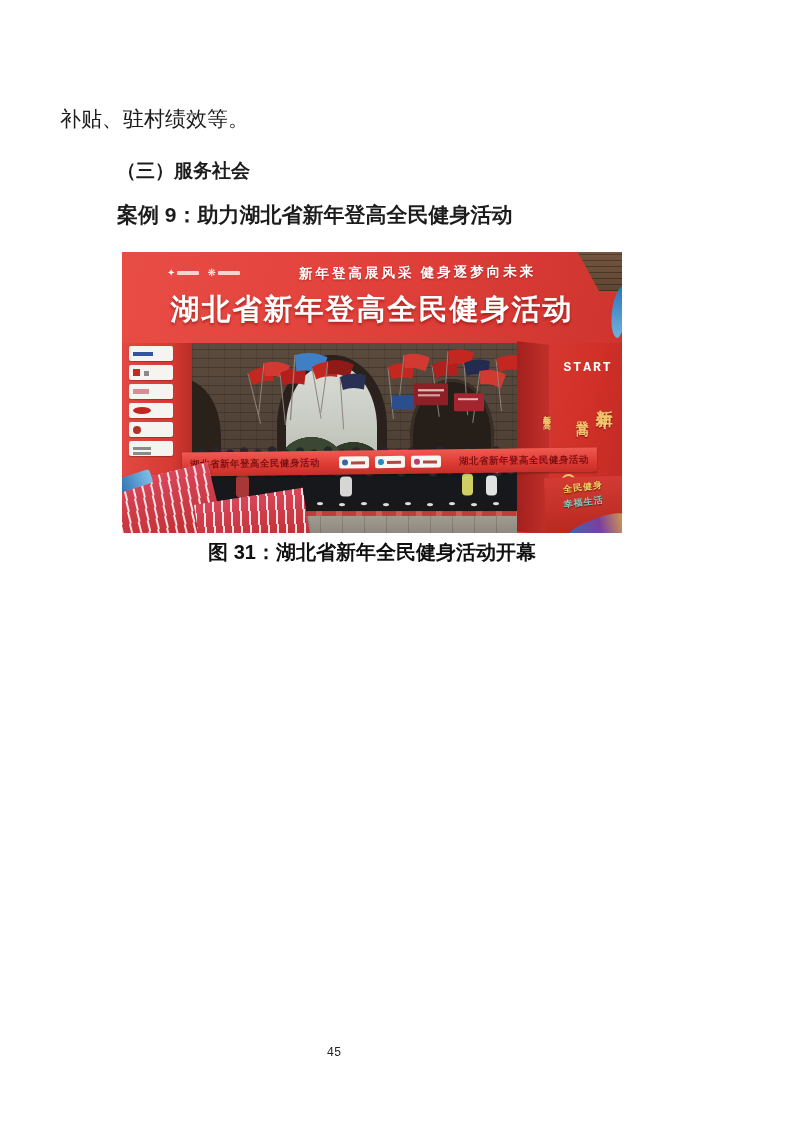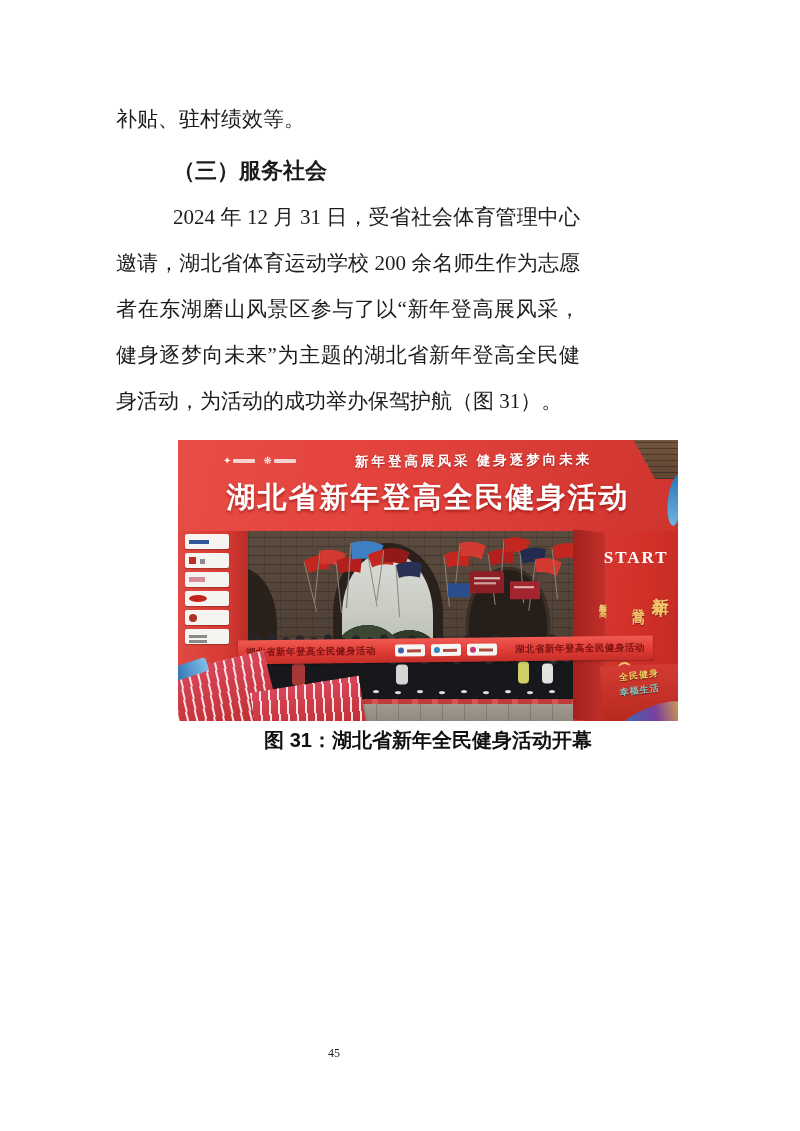--- a/index.html
+++ b/index.html
@@ -1,32 +1,32 @@
 <!DOCTYPE html>
 <html><head>
 <meta charset="utf-8">
 <style>
   * { margin:0; padding:0; box-sizing:border-box; }
   html,body { width:800px; height:1131px; background:#ffffff; overflow:hidden; }
   body { font-family:"Liberation Serif","DejaVu Serif",serif; color:#1c1c1c; }
-  .page { position:relative; width:668px; height:1131px; padding:96px 88px 0 116px; }
+  .page { position:relative; width:668px; height:1131px; padding:96px 88px 0 60px; }
 
   .cont-line { font-size:21px; line-height:46px; text-align:justify; }
   .sec-head  { font-family:"Liberation Sans","DejaVu Sans",sans-serif; font-weight:700;
-               font-size:22px; line-height:42px; padding-left:57px; margin-top:8px; }
+               font-size:19px; line-height:42px; padding-left:57px; margin-top:8px; }
   .case-head { font-family:"Liberation Sans","DejaVu Sans",sans-serif; font-weight:700;
                font-size:21px; line-height:42px; padding-left:57px; margin-top:2px; }
   .para { font-size:21px; line-height:46px; text-align:justify; text-indent:57px; margin-top:2px; }
 
   figure { margin:16px auto 0; width:624px; text-align:center; }
   figcaption { font-family:"Liberation Sans","DejaVu Sans",sans-serif; font-weight:700;
                font-size:20px; margin-top:6px; color:#111; }
   .para2 { margin-top:16px; }
   .pagenum { position:absolute; left:0; right:0; top:1046px; text-align:center;
-             font-family:Liberation Serif, serif; font-size:12px; color:#222; }
+             font-family:Liberation Mono, monospace; font-size:12px; color:#222; }
 
   
   .photo { position:relative; width:500px; height:281px; margin:10px auto 0; overflow:hidden;
            background:#8e857b; text-align:left; }
 
   
   .scene { position:absolute; left:14%; top:32.5%; width:65%; height:60%; z-index:1; overflow:hidden;
            background:
              repeating-linear-gradient(0deg, rgba(0,0,0,.22) 0 1px, transparent 1px 9px),
              repeating-linear-gradient(90deg, rgba(0,0,0,.10) 0 1px, transparent 1px 16px),
@@ -77,22 +77,22 @@
   .sbox:nth-child(4) i { width:18px; height:7px; background:#c2251d; border-radius:50%; }
   .sbox:nth-child(5) i { width:8px; height:8px; background:#b03328; border-radius:50%; }
   .sbox:nth-child(6) i { width:18px; height:3px; background:#8a8a8a; box-shadow:0 5px 0 #8a8a8a; }
 
   .rpillar { position:absolute; left:79%; top:32.5%; width:21%; height:67.5%; z-index:3;
              background:linear-gradient(100deg,#d93c35,#d03028 60%,#c02a24); }
   .innerface { position:absolute; left:0; top:0; width:30%; height:100%;
                background:linear-gradient(90deg,#a3201d,#c1302a); transform:skewY(6deg); transform-origin:top; }
   .gold-v-inner { position:absolute; left:22%; top:34%; writing-mode:vertical-rl; color:#f0c36a;
                   font-size:8px; font-weight:700; letter-spacing:2px; text-shadow:0 0 1px #7d1113; }
-  .startlbl { position:absolute; right:9%; top:9%; color:#fff; font-weight:700; font-size:17px;
-              letter-spacing:2px; font-family:Liberation Serif, serif; }
+  .startlbl { position:absolute; right:9%; top:9%; color:#fff; font-weight:700; font-size:13px;
+              letter-spacing:2px; font-family:Liberation Mono, monospace; }
   .golddecor { position:absolute; right:6%; top:28%; height:52%; display:flex; gap:2px; }
   .golddecor span { writing-mode:vertical-rl; color:#f2c56d; font-weight:700;
                     font-family:"Liberation Serif",serif; text-shadow:0 1px 1px #7d1113; }
   .gd1 { font-size:17px; letter-spacing:2px; }
   .gd2 { font-size:13px; margin-top:14px; letter-spacing:2px; }
   .wheel { position:absolute; left:-12px; bottom:6px; width:15px; height:15px;
            border:2px solid #f2c56d; border-radius:50%; box-shadow:-9px 3px 0 -3px #f2c56d; }
 
   
   .brick-tr { position:absolute; right:0; top:0; width:12%; height:14%; z-index:4;
@@ -143,22 +143,22 @@
 </style>
 </head>
 <body>
 
 <div class="page">
 
   <p class="cont-line">补贴、驻村绩效等。</p>
 
   <h3 class="sec-head">（三）服务社会</h3>
 
-
-  <p class="para">2024 年 12 月 31 日，受省社会体育管理中心邀请，湖北省体育运动学校 200 余名师生作为志愿者在东湖磨山风景区参与了以“新年登高展风采，健身逐梦向未来”为主题的湖北省新年登高全民健身活动，为活动的成功举办保驾护航（图 31）。</p>
+  <h4 class="case-head">案例 9：助力湖北省新年登高全民健身活动</h4>
+
 
   <figure>
     <div class="photo">
 
       <div class="scene">
         <div class="arch arch-l"></div>
         <div class="arch arch-c">
           <div class="sky"></div>
         </div>
         <div class="arch arch-r"></div>

